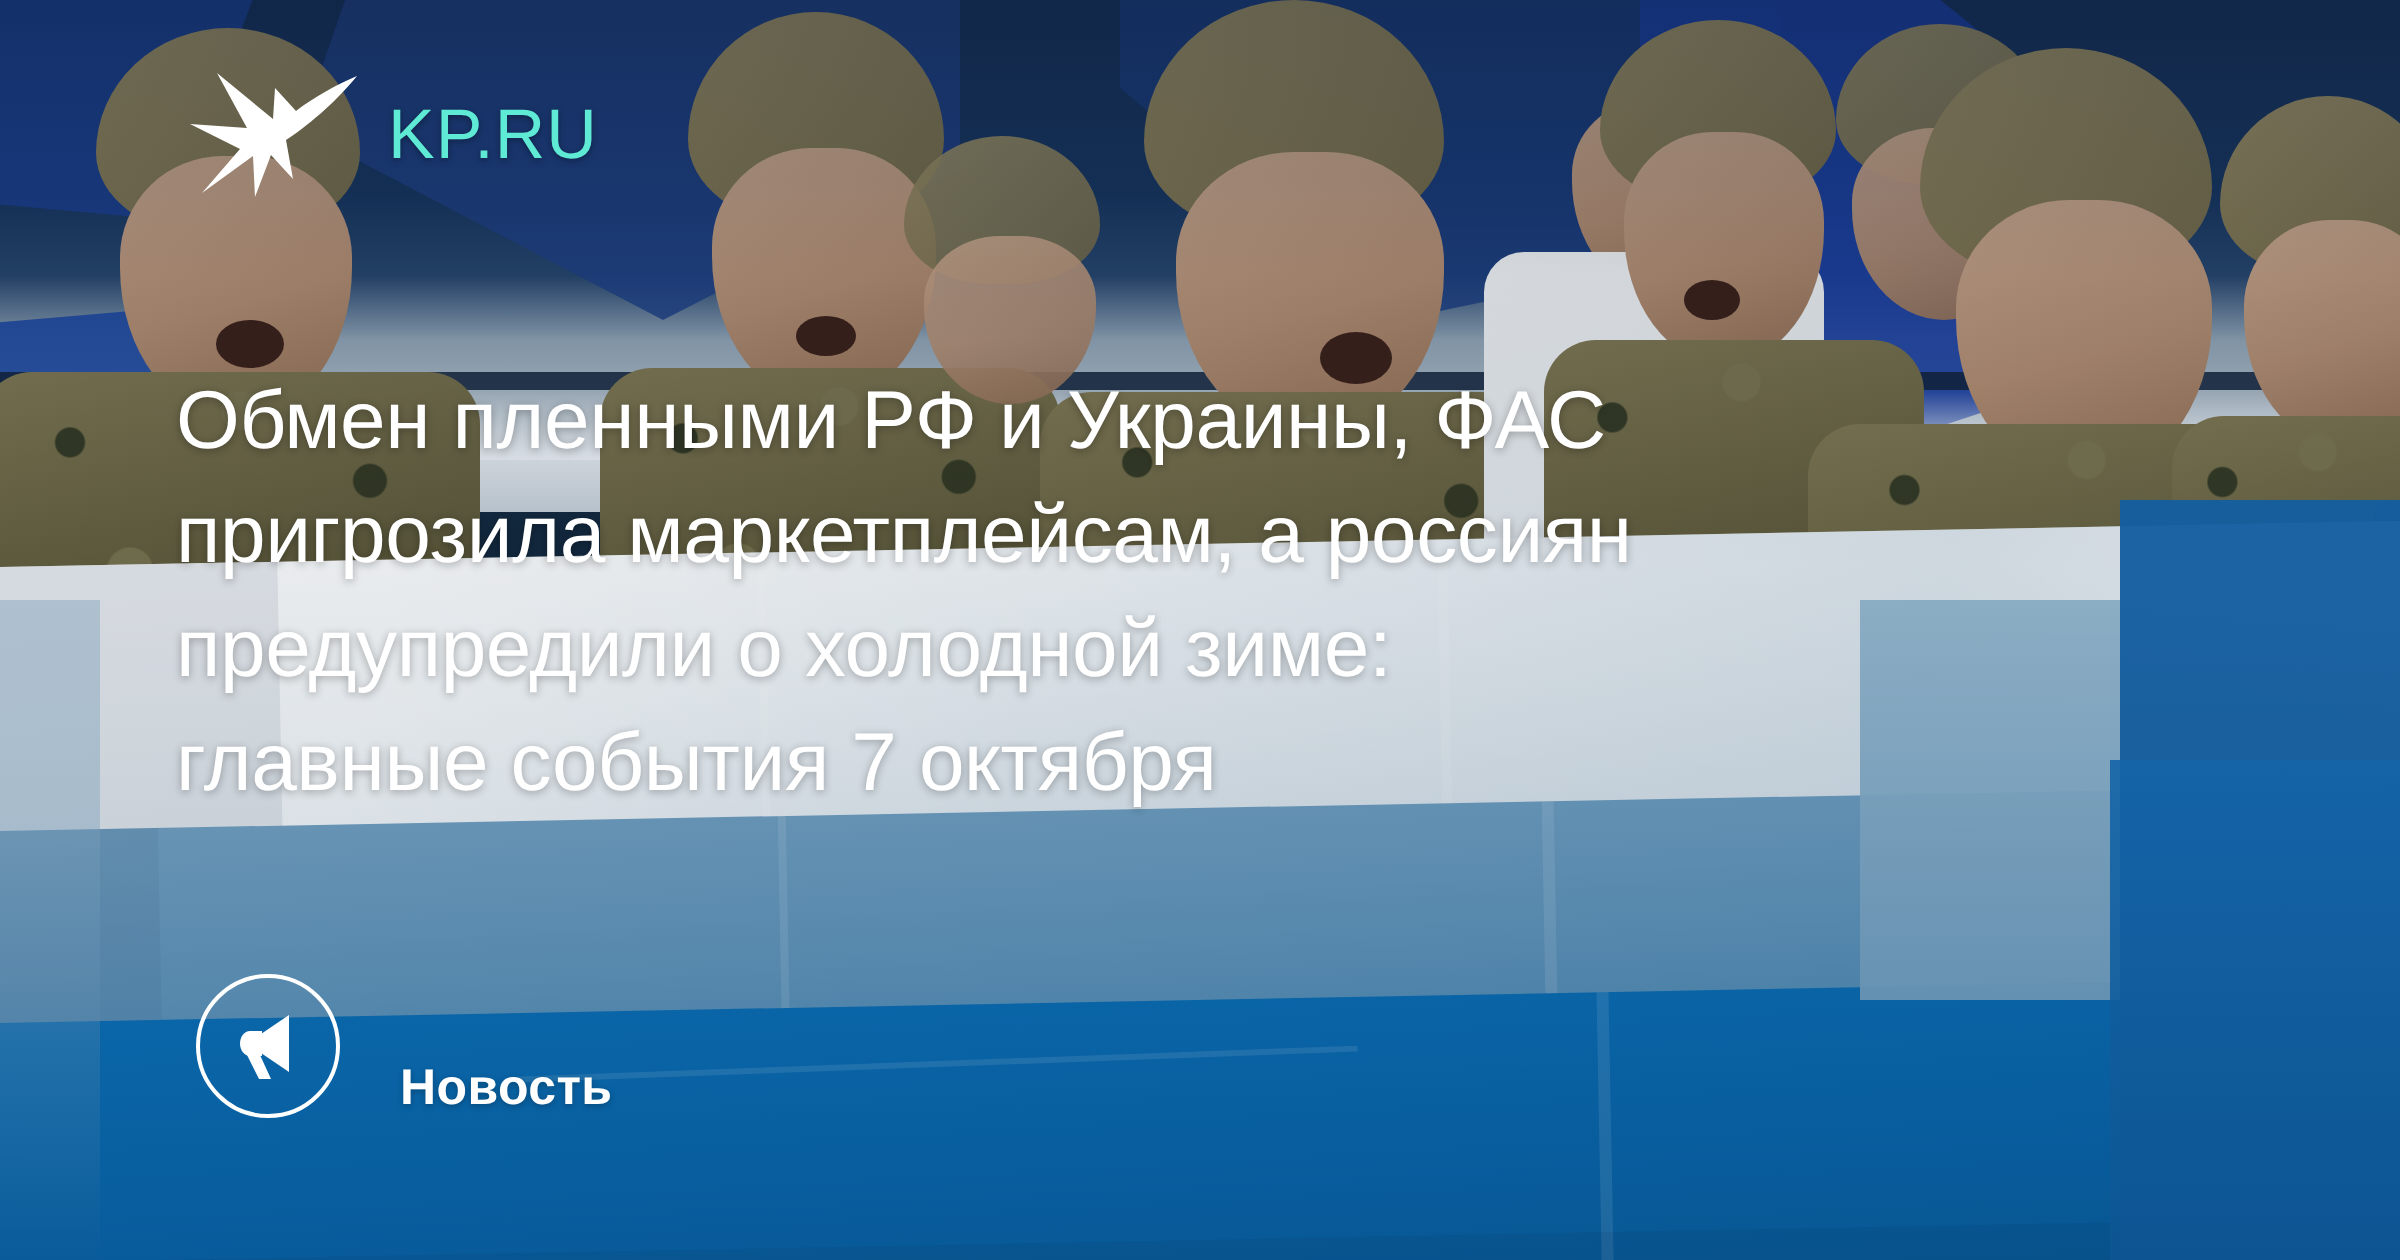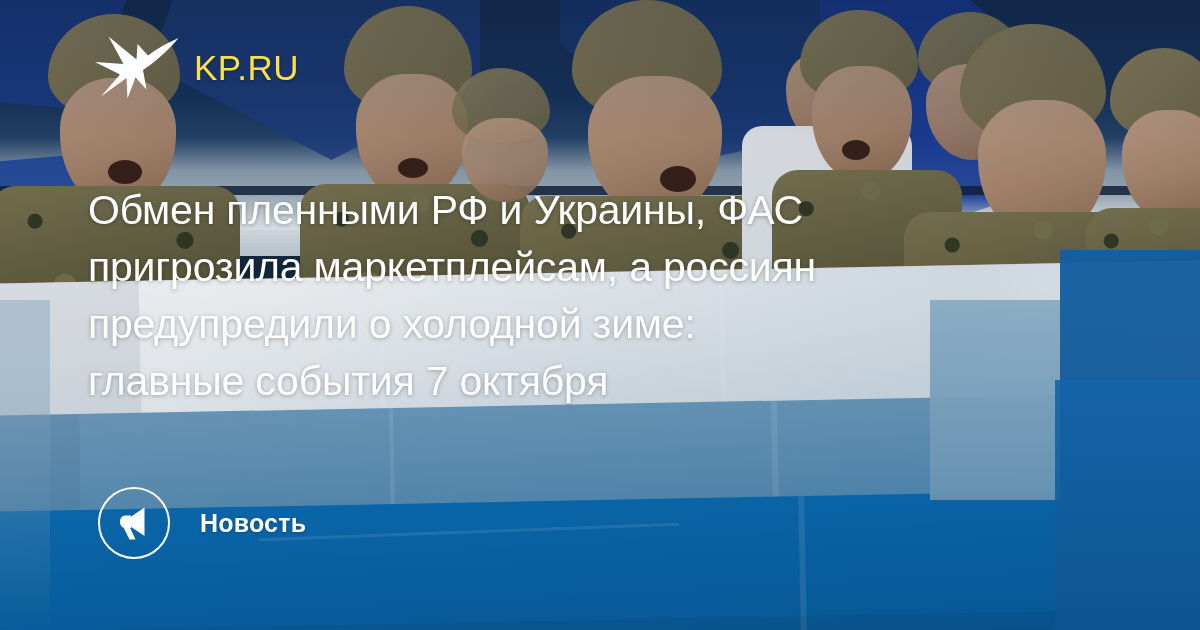--- a/index.html
+++ b/index.html
@@ -78,28 +78,28 @@
   .lpanel{position:absolute;left:-10px;top:300px;width:60px;height:330px;
     background:linear-gradient(180deg,rgba(150,180,202,.55),rgba(12,96,160,.2));}
 
   
   .scrim{position:absolute;inset:0;
     background:linear-gradient(180deg,rgba(8,22,40,.34) 0%,rgba(8,22,40,.12) 22%,rgba(8,22,40,.05) 45%,rgba(8,26,46,.08) 100%);}
 
   
   .logo{position:absolute;left:90px;top:32px;display:flex;align-items:center;gap:12px;}
   .logo-bird{width:92px;height:70px;display:block;}
-  .logo-word{color:#fde047;font-size:35px;letter-spacing:.5px;font-weight:400;line-height:1;
+  .logo-word{color:#5eead4;font-size:35px;letter-spacing:.5px;font-weight:400;line-height:1;
     text-shadow:0 1px 3px rgba(0,0,0,.35);}
 
   .headline{position:absolute;left:88px;top:182px;width:1010px;
     color:#ffffff;font-size:41px;font-weight:400;line-height:57px;letter-spacing:-.2px;
     text-shadow:0 1px 4px rgba(0,0,0,.30);white-space:pre-line;}
 
-  .badge{position:absolute;left:98px;top:487px;display:flex;align-items:center;gap:30px;}
+  .badge{position:absolute;left:98px;top:487px;display:flex;align-items:flex-end;gap:30px;}
   .badge-circle{width:72px;height:72px;border:2px solid #ffffff;border-radius:50%;
     display:flex;align-items:center;justify-content:center;box-sizing:border-box;}
   .badge-label{color:#ffffff;font-size:25px;font-weight:700;letter-spacing:.2px;
     text-shadow:0 1px 3px rgba(0,0,0,.25);}
 </style>
 </head>
 <body>
 
 <div class="card">
 

